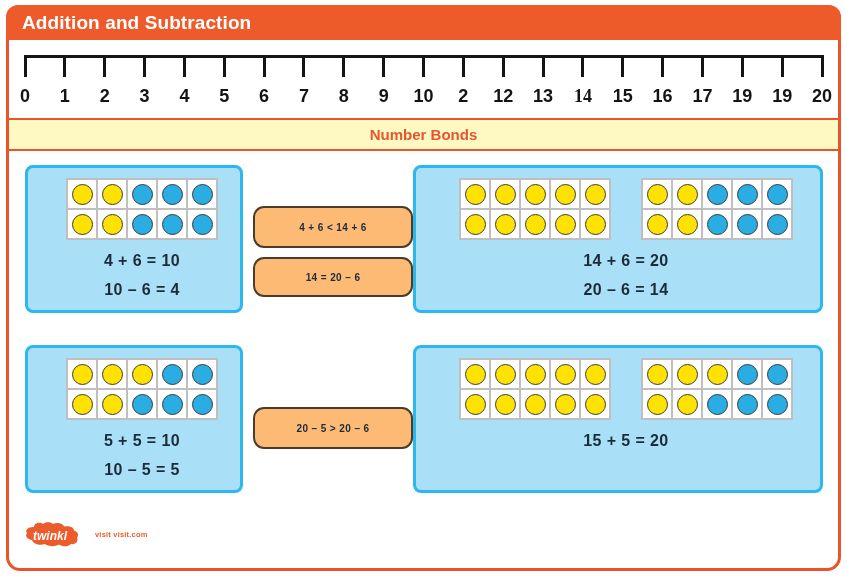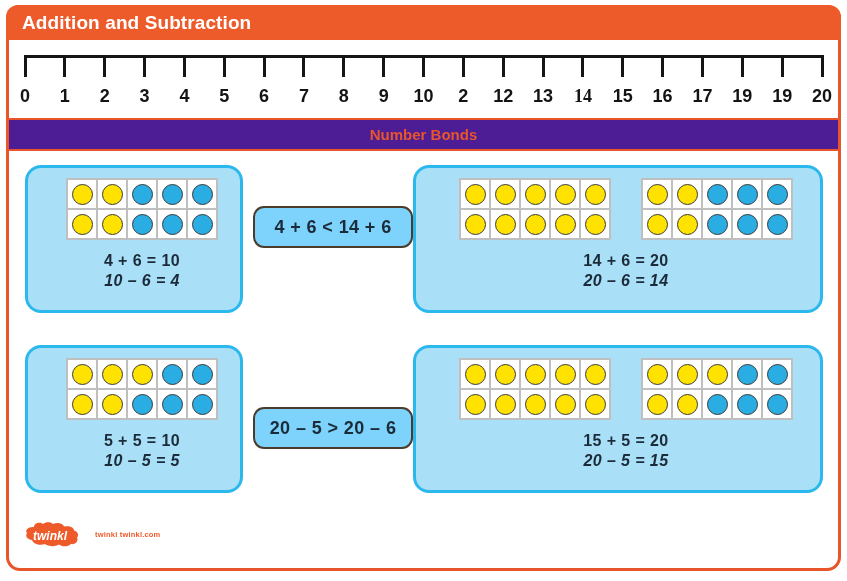--- a/index.html
+++ b/index.html
@@ -110,21 +110,21 @@
   }
 
   
   .section-band {
     position: absolute;
     left: 9px;
     top: 118px;
     width: 829px;
     height: 33px;
     box-sizing: border-box;
-    background: #4c1d95;
+    background: #fef9c3;
     border-top: 2px solid #E8552B;
     border-bottom: 2px solid #E8552B;
     display: flex;
     align-items: center;
     justify-content: center;
   }
   .section-band-title {
     color: #E8552B;
     font-size: 15px;
     font-weight: bold;
@@ -147,21 +147,21 @@
   }
   .bond-row.row-1 { top: 14px; }
   .bond-row.row-2 { top: 194px; }
 
   
   .blue-panel {
     position: absolute;
     box-sizing: border-box;
     background: #A9E0F7;
     border: 3px solid #2BB8EC;
-    border-radius: 16px;
+    border-radius: 8px;
     padding: 10px 0 0 16px;
     text-align: center;
   }
   .panel-left  { left: 16px;  width: 218px; height: 148px; }
   .panel-right { left: 404px; width: 410px; height: 148px; }
 
   .frames {
     display: flex;
     justify-content: center;
     gap: 30px;
@@ -195,41 +195,41 @@
   .counter.yellow { background: #FFE200; }
   .counter.blue   { background: #29ADE3; }
 
   .eq {
     font-size: 16px;
     font-weight: bold;
     color: #1C2B39;
     margin-top: 12px;
     letter-spacing: 0.4px;
   }
-  .eq.second { margin-top: 2px; font-style: italic; }
+  .eq.second { margin-top: 11px; }
 
   
   .compare-col {
     position: absolute;
     left: 244px;
     width: 160px;
     height: 148px;
   }
   .compare-box {
     position: absolute;
     left: 0;
     width: 160px;
     box-sizing: border-box;
-    background: #7dd3fc;
+    background: #fdba74;
     border: 2px solid #4A3B2A;
     border-radius: 11px;
     display: flex;
     align-items: center;
     justify-content: center;
-    font-size: 18px;
+    font-size: 10px;
     font-weight: bold;
     color: #1C2B39;
     letter-spacing: 0.4px;
   }
   .compare-row1-a { top: 41px; height: 42px; }
   .compare-row1-b { top: 92px; height: 40px; }
   .compare-row2-a { top: 62px; height: 42px; }
 
   
   .footer {
@@ -359,20 +359,21 @@
                   <div class="counter blue"></div>
                 </div>
               </div>
             </div>
           </div>
           <div class="eq">4 + 6 = 10</div>
           <div class="eq second">10 – 6 = 4</div>
         </div>
         <div class="compare-col">
           <div class="compare-box compare-row1-a">4 + 6 &lt;  14 + 6</div>
+          <div class="compare-box compare-row1-b">14 = 20 – 6</div>
         </div>
         <div class="blue-panel panel-right">
           <div class="frames">
             <div class="tenframe">
               <div class="tf-row">
                 <div class="tf-cell">
                   <div class="counter yellow"></div>
                 </div>
                 <div class="tf-cell">
                   <div class="counter yellow"></div>
@@ -561,31 +562,30 @@
                 <div class="tf-cell">
                   <div class="counter blue"></div>
                 </div>
                 <div class="tf-cell">
                   <div class="counter blue"></div>
                 </div>
               </div>
             </div>
           </div>
           <div class="eq">15 + 5 = 20</div>
-          <div class="eq second">20 – 5 = 15</div>
         </div>
       </div>
     </div>
 
   <div class="footer">
     <div class="twinkl-logo">
       <svg width="64" height="26" viewBox="0 0 64 26" xmlns="http://www.w3.org/2000/svg">
         <path d="M10 6 C10 2, 16 0.5, 19 3 C21.5 0.5, 27 0.5, 29 3 C33 1, 39 2, 40 5.5
                  C45 4.5, 50 6, 50 9.5 C54 10.5, 55 14, 53 17 C55 20, 51 24, 47 23
                  C44 26, 38 26, 35 23.5 C31 26, 24 25.5, 21 23 C16 25, 9 23, 8 19
                  C3 18.5, 1 15, 3 12 C0.5 9, 4.5 5.5, 10 6 Z" fill="#EE5B2B"></path>
         <text x="9" y="18.5" font-family="Liberation Sans, sans-serif" font-size="12" font-weight="bold" font-style="italic" fill="#ffffff">twinkl</text>
       </svg>
     </div>
-    <div class="twinkl-url">twinkl twinkl.com</div>
+    <div class="twinkl-url">visit visit.com</div>
   </div>
 
 </div>
 
 </body></html>

